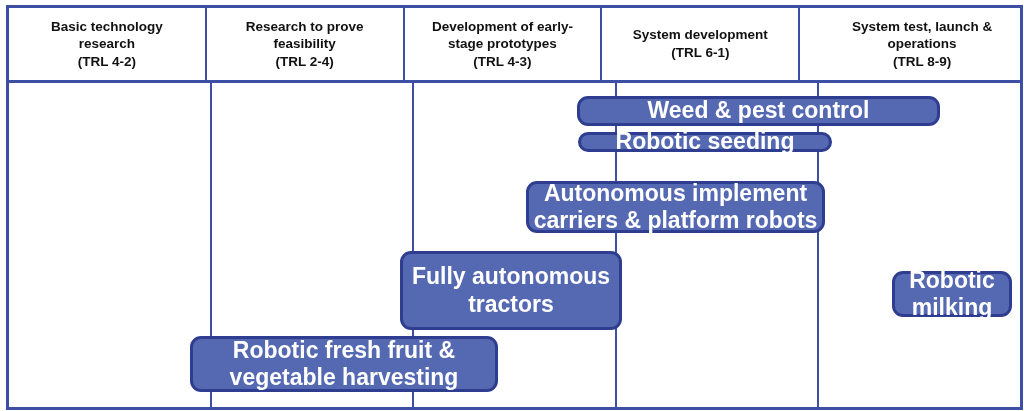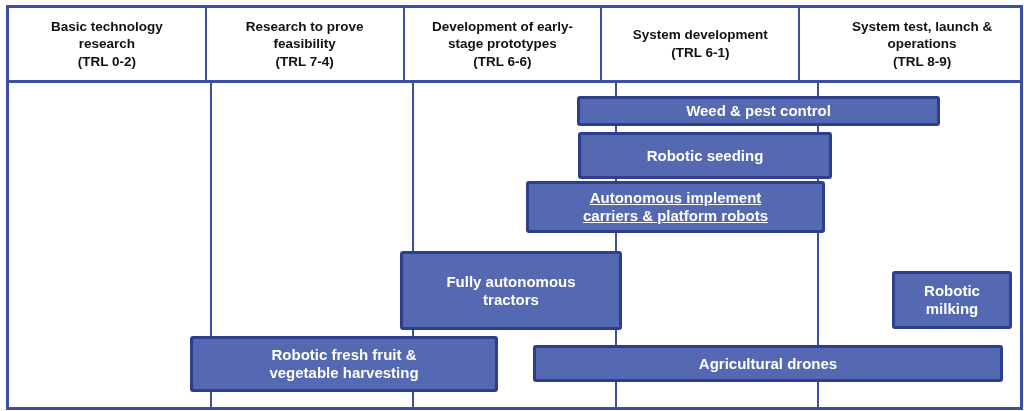--- a/index.html
+++ b/index.html
@@ -26,63 +26,62 @@
     color:var(--head-text);white-space:pre-line;border-right:2px solid var(--line);
     padding:0 4px;box-sizing:border-box;
   }
   .hcell:last-child{border-right:none;padding-left:28px;}
   .body{display:flex;height:324px;}
   .bcol{flex:1 1 0;border-right:2px solid var(--line);box-sizing:border-box;}
   .bcol:last-child{border-right:none;}
   .bar{
     position:absolute;box-sizing:border-box;
     background:var(--bar-fill);border:3px solid var(--bar-border);
-    border-radius:3px;color:var(--bar-text);
+    border-radius:11px;color:var(--bar-text);
     display:flex;align-items:center;justify-content:center;
-    text-align:center;font-weight:bold;font-size:15px;line-height:1.18;
+    text-align:center;font-weight:bold;font-size:23px;line-height:1.18;
     white-space:pre-line;padding:0 2px;
   }
 </style>
 </head>
 <body>
 
 <div class="canvas">
   <div class="frame">
 
     <div class="header">
       <div class="hcell">Basic technology
 research
-(TRL 0-2)</div>
+(TRL 4-2)</div>
       <div class="hcell">Research to prove
 feasibility
-(TRL 7-4)</div>
+(TRL 2-4)</div>
       <div class="hcell">Development of early-
 stage prototypes
-(TRL 6-6)</div>
+(TRL 4-3)</div>
       <div class="hcell">System development
 (TRL 6-1)</div>
       <div class="hcell">System test, launch &amp;
 operations
 (TRL 8-9)</div>
     </div>
 
     <div class="body">
       <div class="bcol"></div>
       <div class="bcol"></div>
       <div class="bcol"></div>
       <div class="bcol"></div>
       <div class="bcol"></div>
     </div>
 
     <div class="bar" style="left: 568px; top: 88px; width: 363px; height: 30px;">Weed &amp; pest control</div>
-    <div class="bar" style="left: 569px; top: 124px; width: 254px; height: 47px;">Robotic seeding</div>
-    <div class="bar" style="left: 517px; top: 173px; width: 299px; height: 52px; text-decoration: underline;">Autonomous implement
+    <div class="bar" style="left: 569px; top: 124px; width: 254px; height: 20px;">Robotic seeding</div>
+    <div class="bar" style="left: 517px; top: 173px; width: 299px; height: 52px;">Autonomous implement
 carriers &amp; platform robots</div>
     <div class="bar" style="left: 391px; top: 243px; width: 222px; height: 79px;">Fully autonomous
 tractors</div>
-    <div class="bar" style="left: 883px; top: 263px; width: 120px; height: 58px;">Robotic
+    <div class="bar" style="left: 883px; top: 263px; width: 120px; height: 46px;">Robotic
 milking</div>
     <div class="bar" style="left: 181px; top: 328px; width: 308px; height: 56px;">Robotic fresh fruit &amp;
 vegetable harvesting</div>
-    <div class="bar" style="left: 524px; top: 337px; width: 470px; height: 37px;">Agricultural drones</div>
 
   </div>
 </div>
 
 </body></html>

